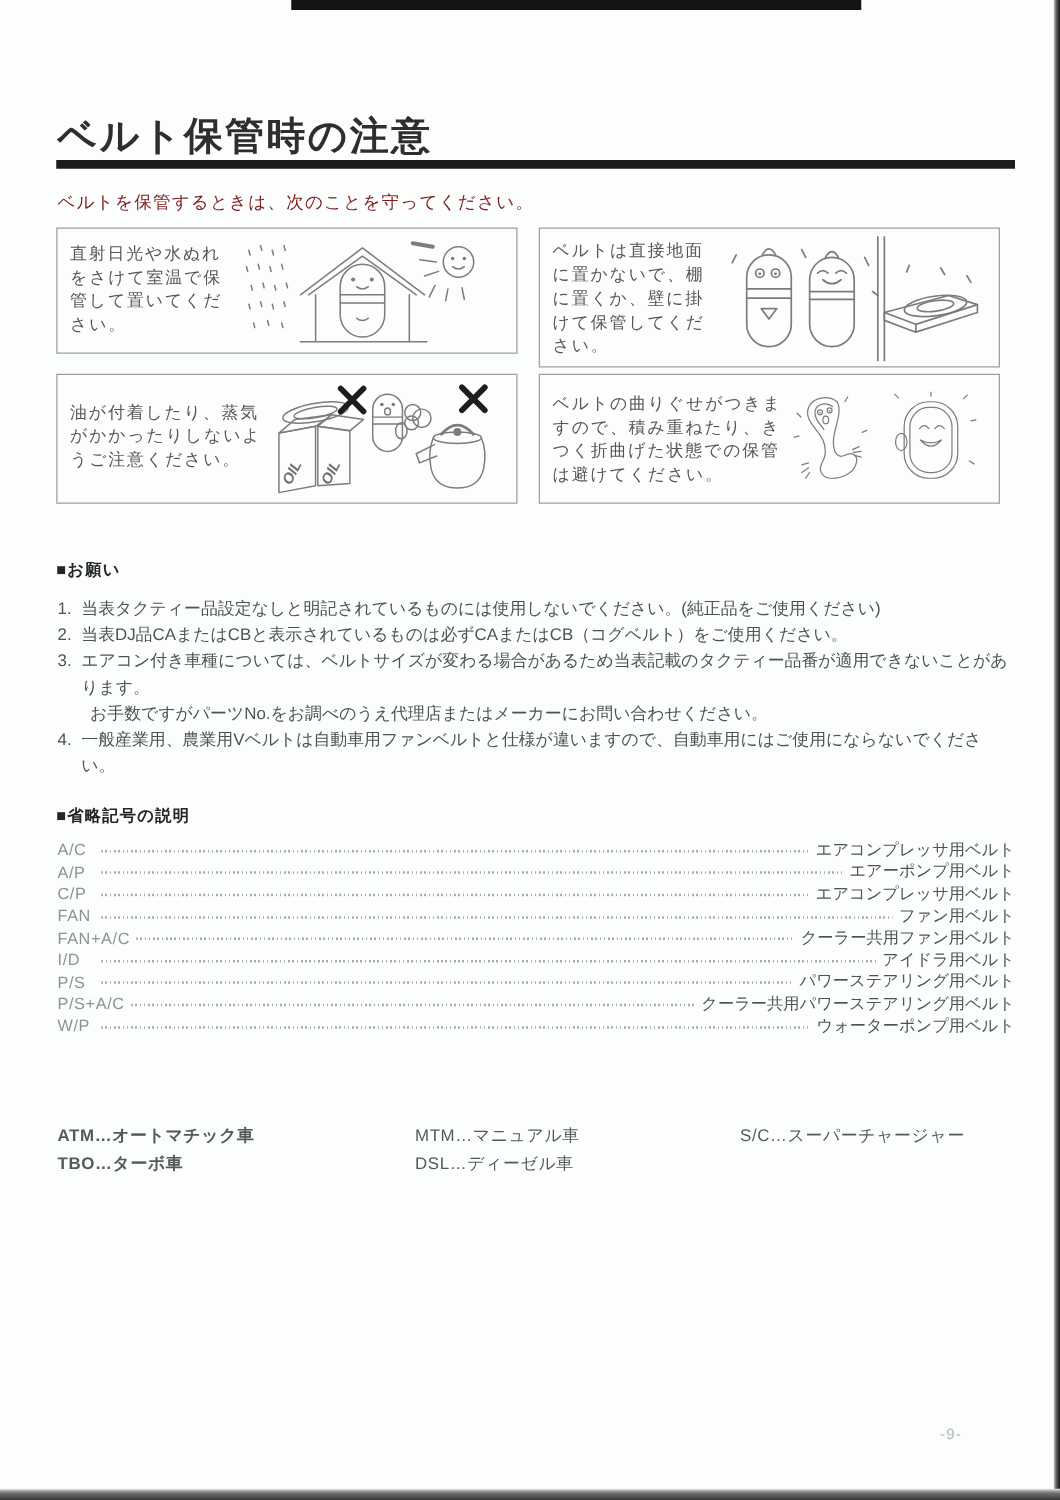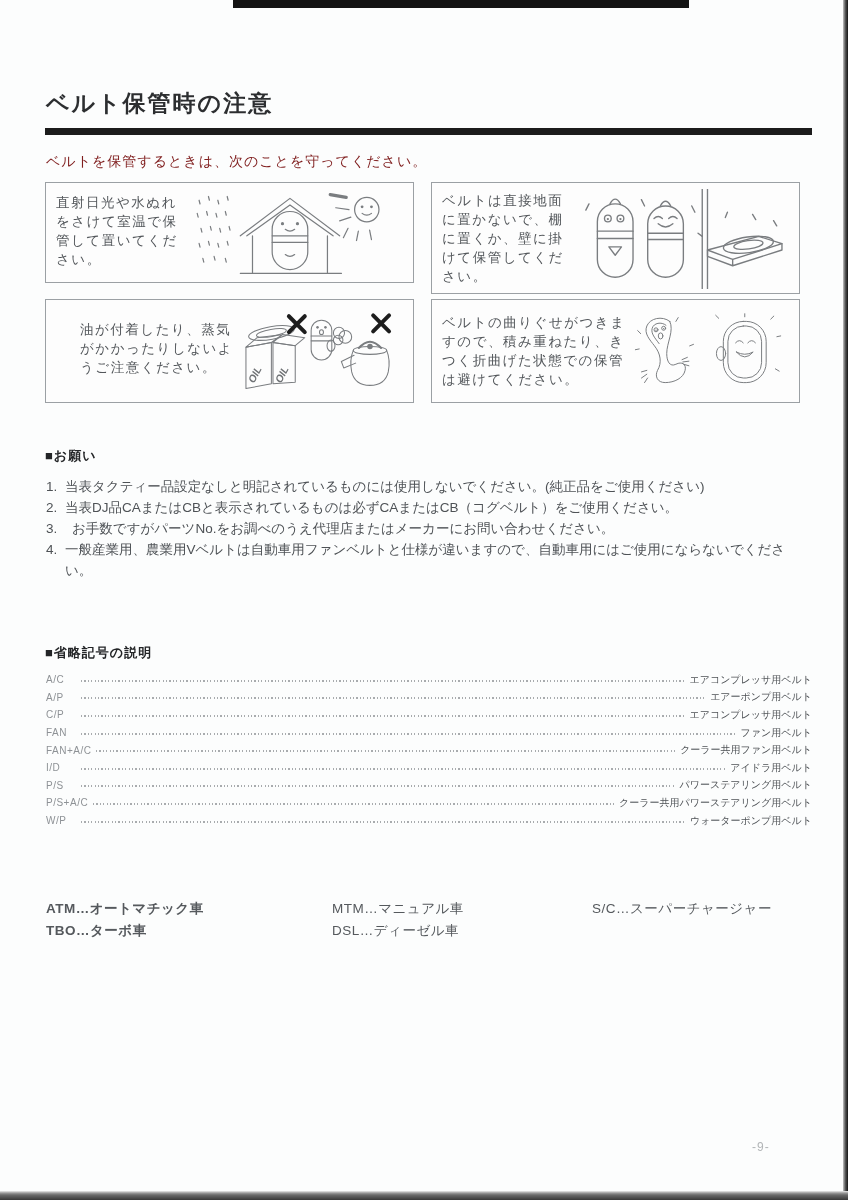--- a/index.html
+++ b/index.html
@@ -9,54 +9,54 @@
     font-family:"Liberation Sans","DejaVu Sans",sans-serif;
     color:#4e5256;
   }
   
   .top-bar{position:absolute;left:233px;top:0;width:456px;height:8px;background:#141414;}
   .edge-right{position:absolute;right:0;top:0;width:5px;height:100%;
     background:linear-gradient(to right,#c4c4c4,#5a5a5a 45%,#141414);}
   .edge-bottom{position:absolute;left:0;bottom:0;width:100%;height:9px;
     background:linear-gradient(to bottom,#ececec 0,#9a9a9a 2px,#6a6a6a 4px,#383838 100%);}
   
-  .title{position:absolute;left:46px;top:88px;font-size:23px;font-weight:bold;
+  .title{position:absolute;left:46px;top:88px;font-size:31px;font-weight:bold;
     color:#2c2e30;letter-spacing:2px;}
   .title-rule{position:absolute;left:45px;top:128px;width:767px;height:7px;background:#1c1c1c;}
   .intro{position:absolute;left:46px;top:153px;font-size:14px;color:#7f1d1d;letter-spacing:1px;}
   
   .nbox{position:absolute;border:1px solid #9ba0a4;background:#fdfdfd;
     display:flex;box-sizing:border-box;padding:6px 16px 4px 10px;}
   .nbox .txt{font-size:13.5px;line-height:19px;letter-spacing:1.5px;color:#53575b;flex:none;}
   .nbox svg{flex:1;height:100%;min-width:0;}
   .b1{left:45px;top:182px;width:369px;height:101px;}
   .b2{left:431px;top:182px;width:369px;height:112px;}
   .b3{left:45px;top:299px;width:369px;height:104px;}
   .b4{left:431px;top:299px;width:369px;height:104px;}
   .b1 .txt{width:126px;padding-top:4px;}
   .b2 .txt{width:126px;padding-top:2px;}
-  .b3 .txt{width:158px;padding-top:14px;margin-left:24px;}
+  .b3 .txt{width:158px;padding-top:14px;}
   .b4 .txt{width:188px;padding-top:7px;}
   .ill{stroke:#7a7d80;fill:none;stroke-width:1.3;stroke-linecap:round;stroke-linejoin:round;}
   .ill .fil{fill:#7a7d80;stroke:none;}
   .ill .xmark{stroke:#1d1d1d;stroke-width:5;}
   .ill text{fill:#6f7275;stroke:none;font-weight:bold;font-style:italic;
     font-family:"Liberation Sans",sans-serif;font-size:13px;}
   
   .sec-head{position:absolute;font-size:13px;font-weight:bold;color:#232527;letter-spacing:1px;}
   .h-request{left:45px;top:447px;}
   .h-abbrev{left:45px;top:644px;}
   .req-list{position:absolute;left:46px;top:476px;width:766px;font-size:13.5px;
     line-height:21px;color:#4e5256;}
   .req-item{display:flex;}
   .req-no{width:19px;flex:none;}
   .req-text{flex:1;}
   .req-text .cont{padding-left:7px;}
   
-  .abbrev-list{position:absolute;left:46px;top:671px;width:766px;font-size:10px;}
+  .abbrev-list{position:absolute;left:46px;top:671px;width:766px;font-size:13px;}
   .ab-row{display:flex;align-items:center;height:17.6px;}
   .ab-key{color:#8e9296;letter-spacing:0.5px;white-space:nowrap;flex:none;min-width:30px;}
   .ab-lead{flex:1;height:2px;margin:2px 5px 0 5px;
     background:repeating-linear-gradient(to right,#a8abae 0 1.2px,transparent 1.2px 3.4px);}
   .ab-val{color:#4e5256;white-space:nowrap;flex:none;}
   
   .veh{position:absolute;top:898px;font-size:13.5px;color:#55595d;line-height:22px;letter-spacing:0.5px;}
   .veh-c1{left:46px;font-weight:bold;} .veh-c2{left:332px;} .veh-c3{left:592px;}
   
   .pageno{position:absolute;left:752px;top:1140px;font-size:12px;color:#b2b5b7;letter-spacing:1px;}
@@ -204,20 +204,21 @@
       <span class="req-no">1.</span>
       <div class="req-text">当表タクティー品設定なしと明記されているものには使用しないでください。(純正品をご使用ください)</div>
     </div>
     <div class="req-item">
       <span class="req-no">2.</span>
       <div class="req-text">当表DJ品CAまたはCBと表示されているものは必ずCAまたはCB（コグベルト）をご使用ください。</div>
     </div>
     <div class="req-item">
       <span class="req-no">3.</span>
       <div class="req-text">
+        <div>エアコン付き車種については、ベルトサイズが変わる場合があるため当表記載のタクティー品番が適用できないことがあります。</div>
         <div class="cont">お手数ですがパーツNo.をお調べのうえ代理店またはメーカーにお問い合わせください。</div>
       </div>
     </div>
     <div class="req-item">
       <span class="req-no">4.</span>
       <div class="req-text">一般産業用、農業用Vベルトは自動車用ファンベルトと仕様が違いますので、自動車用にはご使用にならないでください。</div>
     </div>
   </div>
 
   <div class="sec-head h-abbrev">■省略記号の説明</div>

